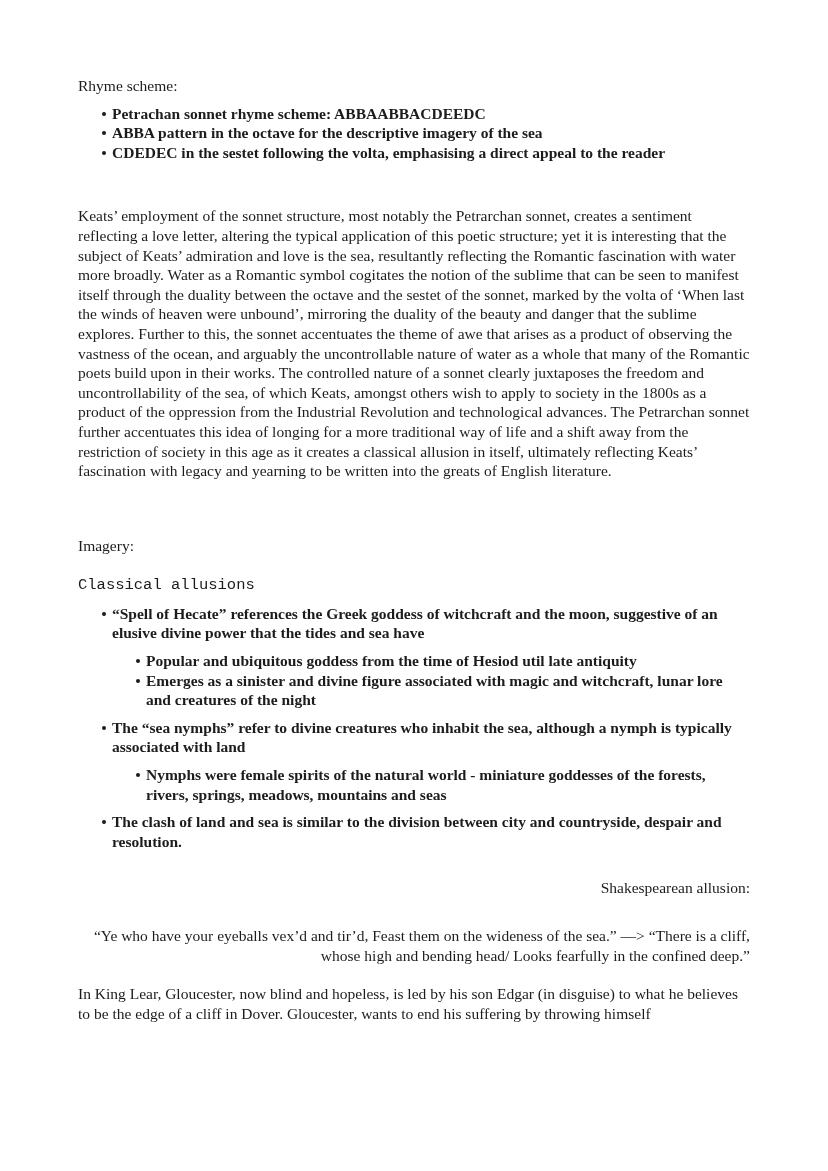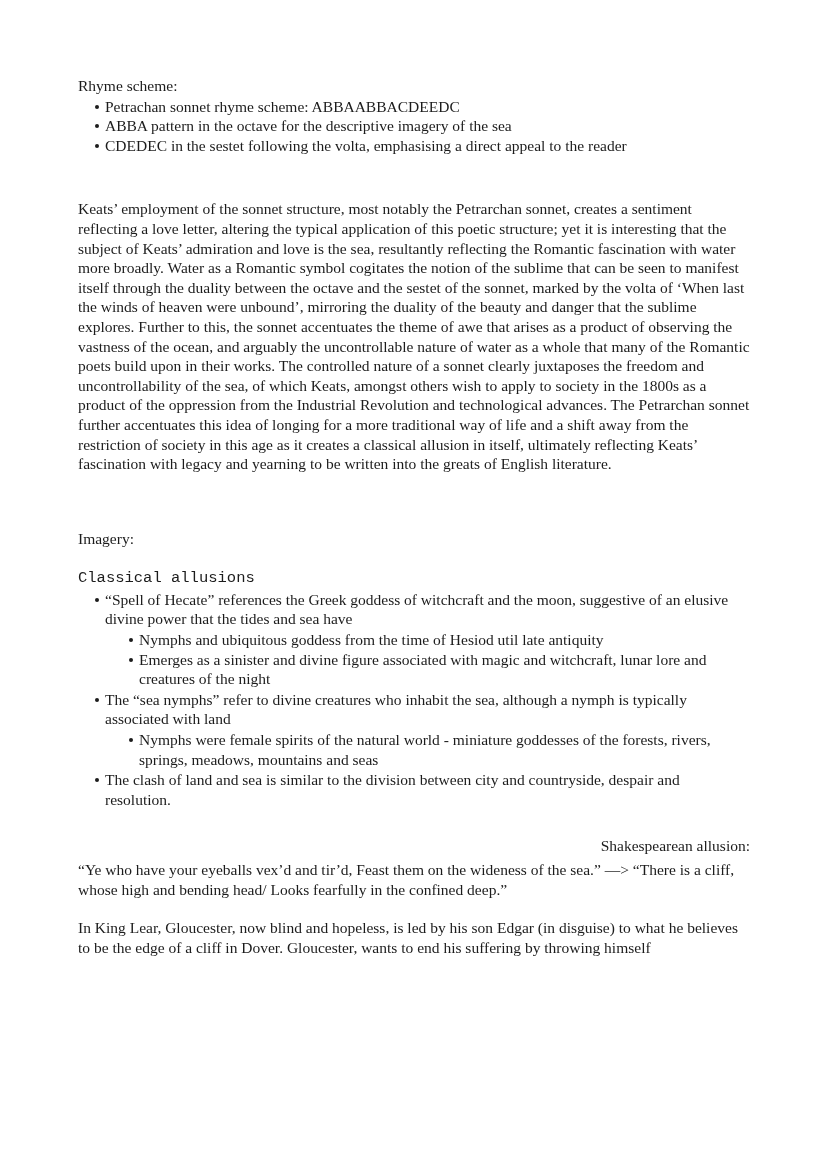--- a/index.html
+++ b/index.html
@@ -23,23 +23,24 @@
     color: #1c1c1c;
     background: #ffffff;
   }
   p, h2, h3 {
     margin: 0;
     font-size: 15.5px;
     font-weight: normal;
     line-height: 19.6px;
   }
   ul {
-    margin: 1px;
+    margin: 8px;
     padding: 0;
     list-style: none;
+    font-weight: bold;
   }
   li {
     position: relative;
     padding-left: 26px;
   }
   li::before {
     content: "";
     position: absolute;
     left: 16px;
     top: 8px;
@@ -48,21 +49,21 @@
     border-radius: 50%;
     background: #1c1c1c;
   }
   ul.sub {
     margin-left: 8px;
   }
   .gap-paragraph   { margin-top: 44px; }
   .gap-imagery     { margin-top: 55px; }
   .gap-classical   { margin-top: 21px; font-family: Liberation Mono, monospace; }
   .gap-shakespeare { margin-top: 27px; text-align: right; }
-  .gap-quote       { margin-top: 4px; }
+  .gap-quote       { margin-top: 28px; text-align: right; }
   .gap-lear        { margin-top: 19px; }
 </style>
 </head>
 <body>
 
 <div class="page">
 
   <h2>Rhyme scheme:</h2>
   <ul class="l1">
     <li><span>Petrachan sonnet rhyme scheme: ABBAABBACDEEDC</span></li>
@@ -72,21 +73,21 @@
 
   <p class="gap-paragraph">Keats’ employment of the sonnet structure, most notably the Petrarchan sonnet, creates a sentiment reflecting a love letter, altering the typical application of this poetic structure; yet it is interesting that the subject of Keats’ admiration and love is the sea, resultantly reflecting the Romantic fascination with water more broadly. Water as a Romantic symbol cogitates the notion of the sublime that can be seen to manifest itself through the duality between the octave and the sestet of the sonnet, marked by the volta of ‘When last the winds of heaven were unbound’, mirroring the duality of the beauty and danger that the sublime explores. Further to this, the sonnet accentuates the theme of awe that arises as a product of observing the vastness of the ocean, and arguably the uncontrollable nature of water as a whole that many of the Romantic poets build upon in their works. The controlled nature of a sonnet clearly juxtaposes the freedom and uncontrollability of the sea, of which Keats, amongst others wish to apply to society in the 1800s as a product of the oppression from the Industrial Revolution and technological advances. The Petrarchan sonnet further accentuates this idea of longing for a more traditional way of life and a shift away from the restriction of society in this age as it creates a classical allusion in itself, ultimately reflecting Keats’ fascination with legacy and yearning to be written into the greats of English literature.</p>
 
   <h2 class="gap-imagery">Imagery:</h2>
 
   <h3 class="gap-classical">Classical allusions</h3>
   <ul class="l1">
     <li>
       <span>“Spell of Hecate” references the Greek goddess of witchcraft and the moon, suggestive of an elusive divine power that the tides and sea have</span>
       <ul class="sub">
-        <li><span>Nymphs and ubiquitous goddess from the time of Hesiod util late antiquity</span></li>
+        <li><span>Popular and ubiquitous goddess from the time of Hesiod util late antiquity</span></li>
         <li><span>Emerges as a sinister and divine figure associated with magic and witchcraft, lunar lore and creatures of the night</span></li>
       </ul>
     </li>
     <li>
       <span>The “sea nymphs” refer to divine creatures who inhabit the sea, although a nymph is typically associated with land</span>
       <ul class="sub">
         <li><span>Nymphs were female spirits of the natural world - miniature goddesses of the forests, rivers, springs, meadows, mountains and seas</span></li>
       </ul>
     </li>
     <li>

